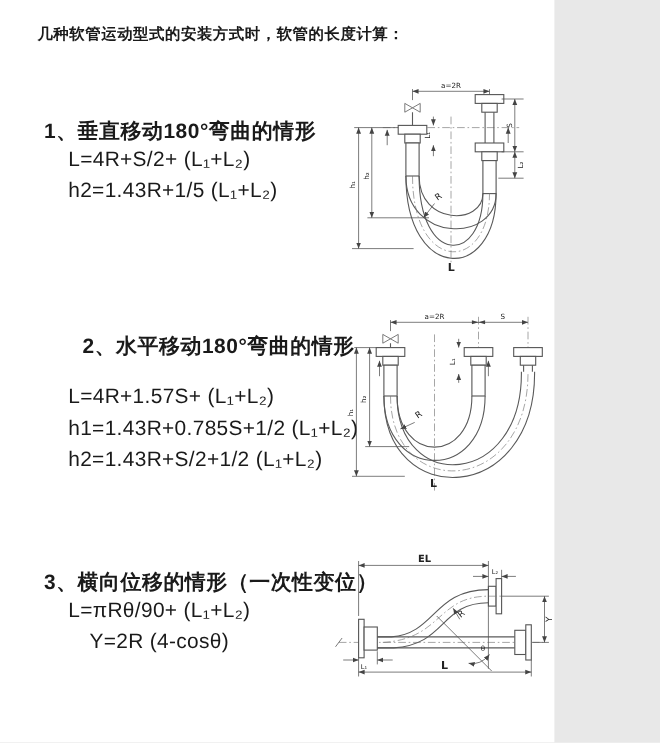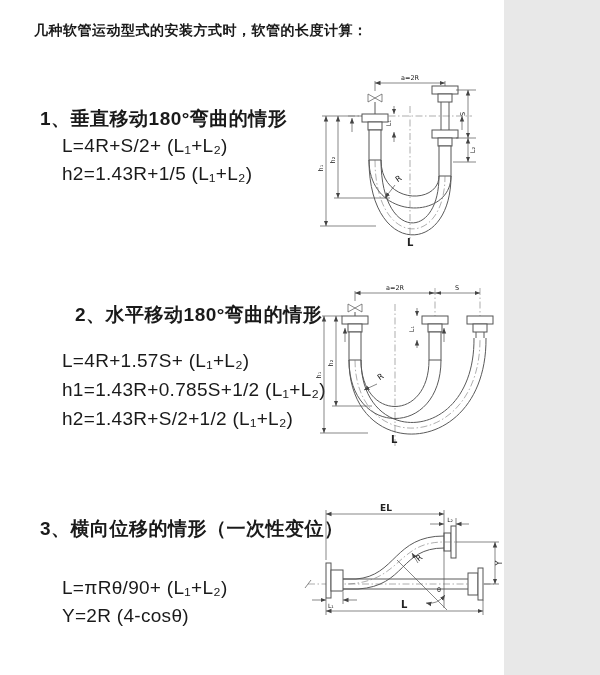--- a/index.html
+++ b/index.html
@@ -4,21 +4,21 @@
 <style>
   html,body{margin:0;padding:0;background:#e8e8e8;}
   .page{position:relative;width:504px;height:675px;background:#ffffff;overflow:hidden;
         font-family:"Liberation Sans","DejaVu Sans",sans-serif;color:#1a1a1a;}
   .title{position:absolute;left:34px;top:22px;font-size:14px;font-weight:bold;letter-spacing:0.5px;}
   .sec-heading{position:absolute;font-size:19px;font-weight:bold;letter-spacing:0.5px;}
   .formulas{position:absolute;font-size:19px;line-height:28px;letter-spacing:0.3px;}
   .formulas div{white-space:pre;}
   #h1s{left:40px;top:106px;} #f1s{left:62px;top:132px;}
   #h2s{left:40px;top:302px;margin-left:35px;} #f2s{left:62px;top:328px;line-height:29px;margin-top:18px;}
-  #h3s{left:40px;top:516px;} #f3s{left:62px;top:574px;}
+  #h3s{left:40px;top:516px;} #f3s{left:62px;top:542px;text-align:center;}
   .diag{position:absolute;}
   #d1{left:310px;top:68px;}
   #d2{left:310px;top:278px;}
   #d3{left:298px;top:498px;}
   
   .part{fill:#ffffff;stroke:#555;stroke-width:1;}
   .hose{fill:none;stroke:#5a5a5a;stroke-width:1;}
   .pipe{stroke:#5a5a5a;stroke-width:1;}
   .dim{stroke:#555;stroke-width:0.7;fill:none;}
   .cl{stroke:#777;stroke-width:0.6;fill:none;stroke-dasharray:7 2.5 1.5 2.5;}

